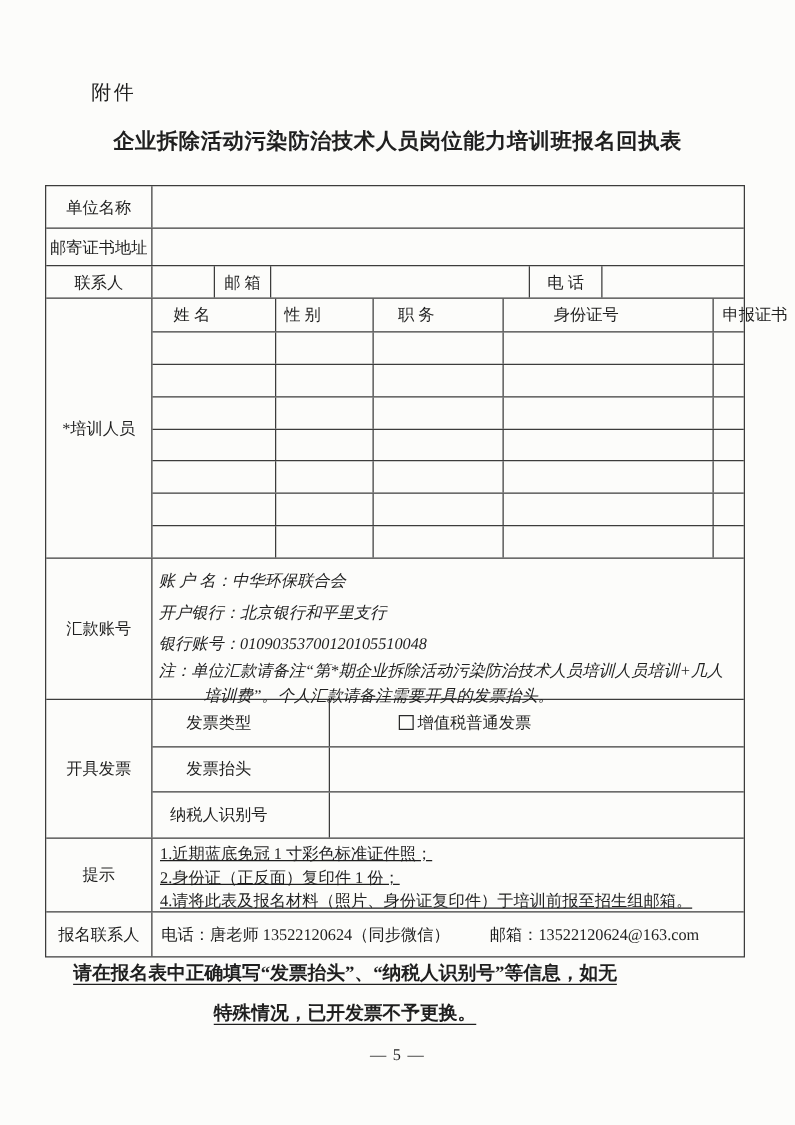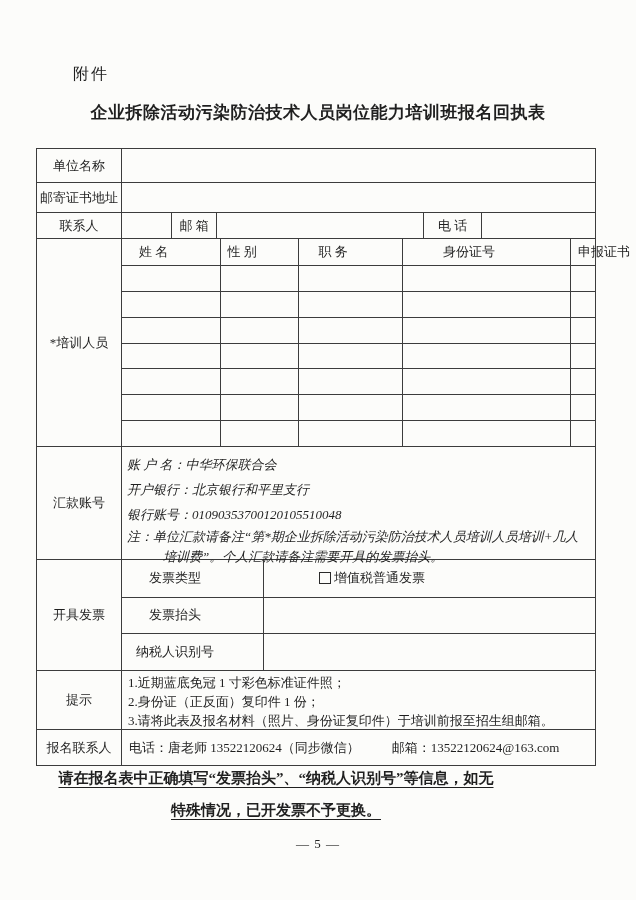--- a/index.html
+++ b/index.html
@@ -59,21 +59,21 @@
   .w-t6{flex:1 1 auto;}
   
   .w-invlab{width:106px;}
   
   .remit-body{flex:1 1 auto;padding:5px 8px 0 5px;font-style:italic;}
   .remit-line{line-height:25px;white-space:nowrap;}
   .remit-note1{line-height:20px;white-space:nowrap;}
   .remit-note2{line-height:20px;padding-left:36px;white-space:nowrap;}
   
   .tips-body{flex:1 1 auto;padding:2px 6px 0 6px;}
-  .tips-line{line-height:19px;white-space:nowrap;}
+  .tips-line{line-height:19px;white-space:nowrap;text-decoration:underline;}
   
   .reg-body{flex:1 1 auto;display:flex;align-items:center;padding-left:7px;}
   .reg-phone{white-space:nowrap;}
   .reg-email{white-space:nowrap;margin-left:32px;}
   
   .inv-value{display:flex;align-items:center;justify-content:center;padding-right:115px;}
   .checkbox{
     display:inline-block;width:10px;height:10px;
     border:1px solid #2a2a2a;margin-right:3px;background:transparent;
   }
@@ -217,21 +217,21 @@
         <div class="c fill"></div>
       </div>
     </div>
   </div>
 
   <div class="trow h-tips">
     <div class="c lab w-label">提示</div>
     <div class="c tips-body fill">
       <div class="tips-line">1.近期蓝底免冠 1 寸彩色标准证件照；</div>
       <div class="tips-line">2.身份证（正反面）复印件 1 份；</div>
-      <div class="tips-line">3.请将此表及报名材料（照片、身份证复印件）于培训前报至招生组邮箱。</div>
+      <div class="tips-line">4.请将此表及报名材料（照片、身份证复印件）于培训前报至招生组邮箱。</div>
     </div>
   </div>
 
   <div class="trow h-reg">
     <div class="c lab w-label">报名联系人</div>
     <div class="c reg-body fill">
       <span class="reg-phone">电话：唐老师 13522120624（同步微信）</span>
       <span class="reg-email">邮箱：13522120624@163.com</span>
     </div>
   </div>

